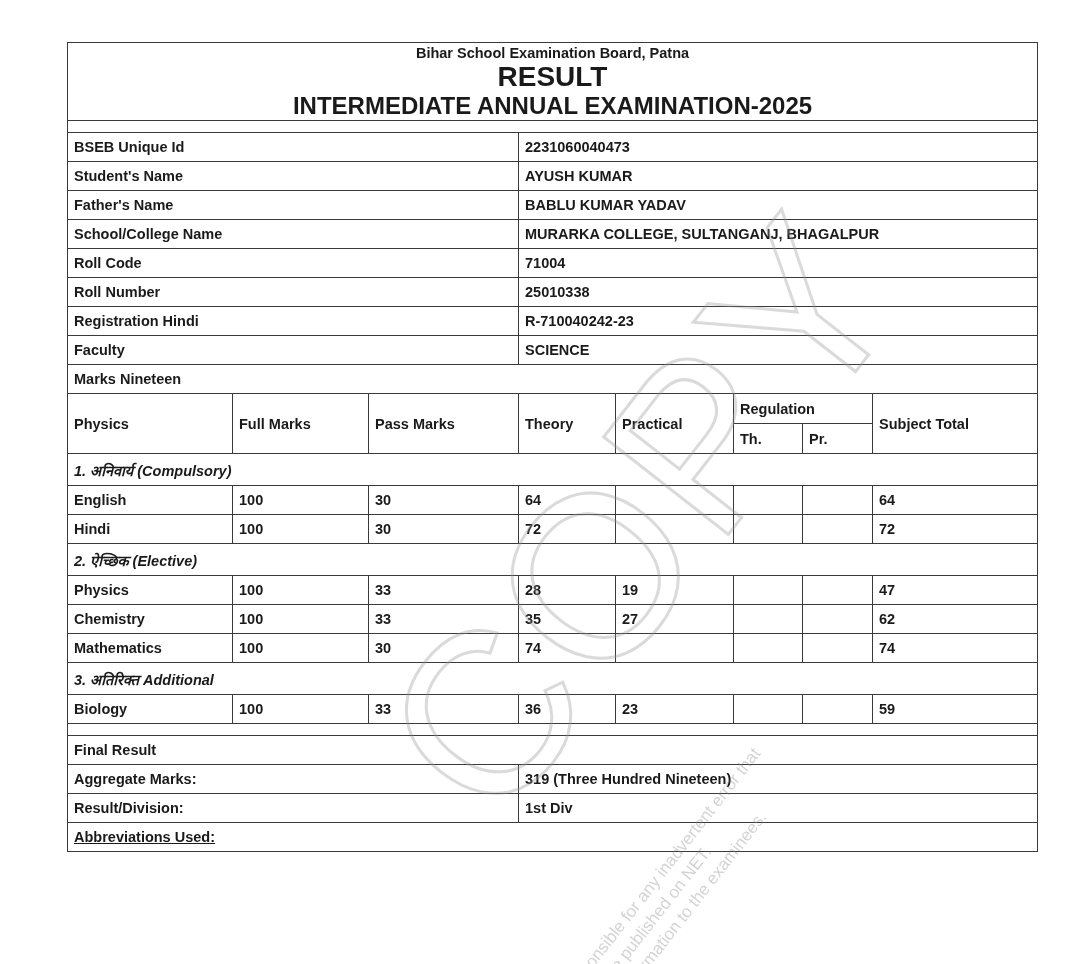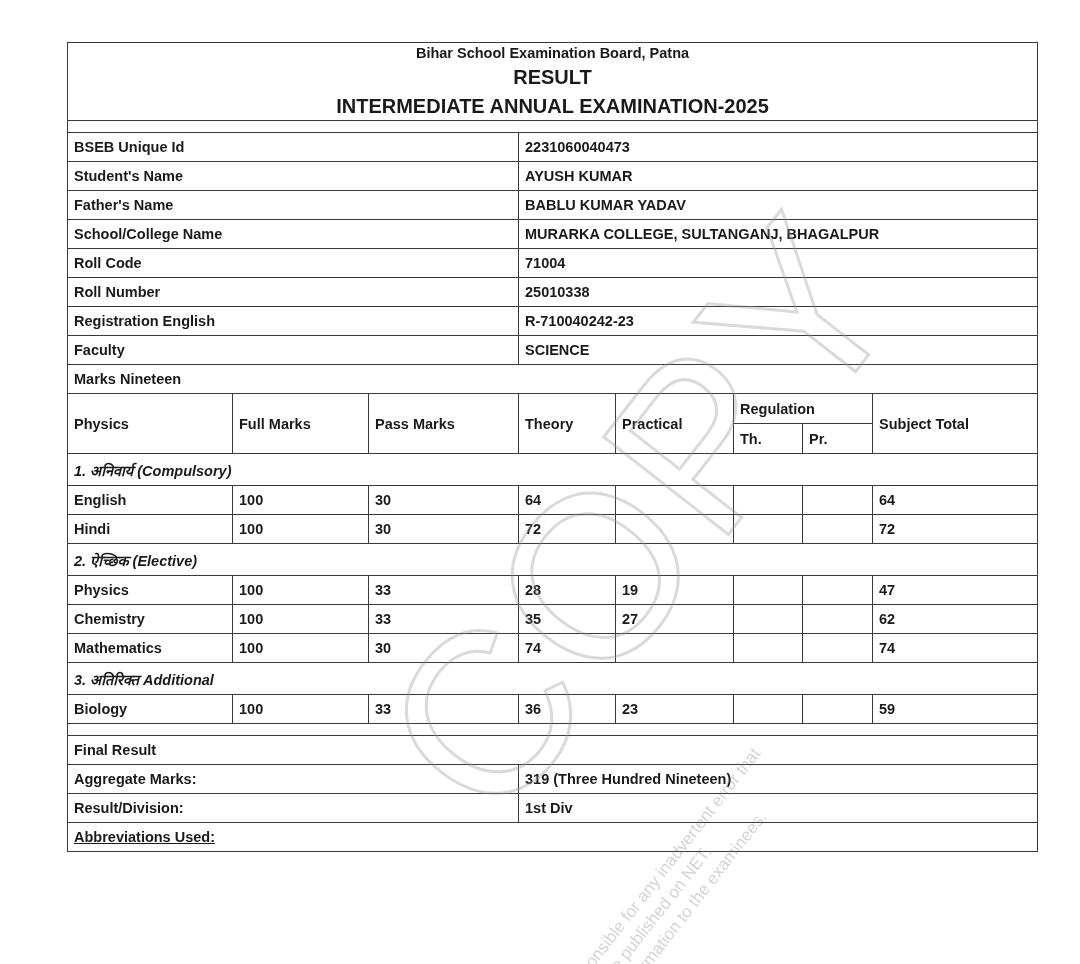--- a/index.html
+++ b/index.html
@@ -17,22 +17,22 @@
   table.grid td, table.grid th {
     border: 1px solid #3a3a3a; font-size: 14.5px; font-weight: bold;
     padding: 0 6px; height: 29px; box-sizing: border-box;
     white-space: nowrap; overflow: hidden;
   }
   .hdr-cell {
     border: 1px solid #3a3a3a; border-left: 4px double #3a3a3a;
     text-align: center; padding: 6px 0 4px 0; height: 88px; box-sizing: border-box;
   }
   .hdr-board { font-size: 14.5px; font-weight: bold; line-height: 18px; margin-top: 1px; }
-  .hdr-result { font-size: 20px; font-weight: bold; line-height: 30px; }
-  .hdr-exam { font-size: 20px; font-weight: bold; line-height: 28px; }
+  .hdr-result { font-size: 28px; font-weight: bold; line-height: 30px; }
+  .hdr-exam { font-size: 24px; font-weight: bold; line-height: 28px; }
   .spacer-row td { height: 12px !important; padding: 0; }
   .c { text-align: left; }
   .l { text-align: left; }
   .th-tall { height: 60px !important; }
   .th-half { height: 30px !important; }
   .section td { height: 32px !important; font-weight: bold; font-style: italic; }
   .u { text-decoration: underline; }
   .watermark {
     position: absolute; pointer-events: none; color: rgba(150,150,150,0.28);
     font-family: "Liberation Sans", sans-serif;
@@ -96,21 +96,21 @@
         </tr>
         <tr>
           <td colspan="3" class="l">Roll Code</td>
           <td colspan="5" class="l">71004</td>
         </tr>
         <tr>
           <td colspan="3" class="l">Roll Number</td>
           <td colspan="5" class="l">25010338</td>
         </tr>
         <tr>
-          <td colspan="3" class="l">Registration English</td>
+          <td colspan="3" class="l">Registration Hindi</td>
           <td colspan="5" class="l">R-710040242-23</td>
         </tr>
         <tr>
           <td colspan="3" class="l">Faculty</td>
           <td colspan="5" class="l">SCIENCE</td>
         </tr>
       </tbody>
 
     <tbody>
         <tr>

